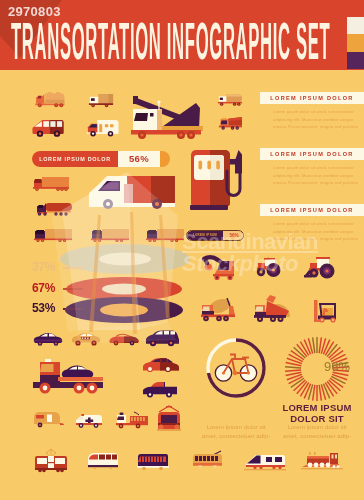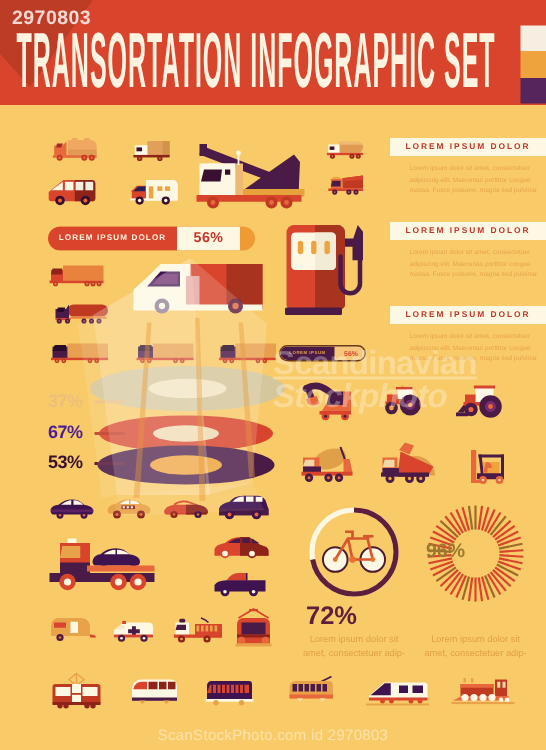--- a/index.html
+++ b/index.html
@@ -39,21 +39,21 @@
                background:#4B1B47;border-radius:4.5px 0 0 4.5px;color:#E8A24A;font-size:2.9px;
                font-weight:bold;letter-spacing:0.35px;}
   .pbar2 .val2{position:absolute;left:36px;top:0;width:22px;height:9px;line-height:9px;text-align:center;
                color:#D8452C;font-size:4.6px;font-weight:bold;}
 
   
   .dl{position:absolute;font-size:12px;font-weight:bold;letter-spacing:-0.3px;}
   .dline{position:absolute;height:1.5px;}
 
   
-  .cc-num{position:absolute;text-align:left;color:#5E1F3C;font-size:17px;font-weight:bold;}
+  .cc-num{position:absolute;text-align:right;color:#5E1F3C;font-size:17px;font-weight:normal;}
   .cc-head{position:absolute;text-align:center;color:#5E1F3C;font-size:9.5px;
            font-weight:bold;line-height:11px;letter-spacing:0.2px;}
   .cc-body{position:absolute;text-align:center;color:#E2A044;font-size:6.2px;line-height:8.5px;}
 
   
   .wm{position:absolute;pointer-events:none;}
   .wm-txt{position:absolute;color:rgba(255,255,255,0.30);font-size:22px;font-weight:bold;
           letter-spacing:-0.5px;line-height:21px;}
   .wm-bot{position:absolute;left:0;bottom:4px;width:364px;text-align:center;
           color:rgba(255,255,255,0.45);font-size:10px;letter-spacing:0.2px;}
@@ -655,21 +655,21 @@
 
     <ellipse cx="66" cy="48" rx="58" ry="12" fill="#D8452C"></ellipse>
     <ellipse cx="66" cy="48" rx="22" ry="5.5" fill="#F0D9B0"></ellipse>
 
     <ellipse cx="66" cy="69" rx="59" ry="13" fill="#4B1B47"></ellipse>
     <ellipse cx="66" cy="69" rx="24" ry="6.5" fill="#EFA33C"></ellipse>
   </svg>
   <div class="dl" style="left:32px;top:260px;color:#EDBE7D;">
     <span>37%</span></div>
   <div class="dline" style="left:63px;top:267px;width:20px;background:#EDBE7D;"></div>
-  <div class="dl" style="left:32px;top:281px;color:#4c1d95;">
+  <div class="dl" style="left:32px;top:281px;color:#b91c1c;">
     <span>67%</span></div>
   <div class="dline" style="left:63px;top:288px;width:20px;background:#C03A22;"></div>
   <div class="dl" style="left:32px;top:301px;color:#3A1030;">
     <span>53%</span></div>
   <div class="dline" style="left:63px;top:308px;width:20px;background:#5E1F3C;"></div>
 
   <svg style="left:204px;top:336px;" width="64" height="64" viewBox="0 0 64 64">
     <circle cx="32" cy="32" r="28" fill="none" stroke="#FDF8E3" stroke-width="3.4"></circle>
     <circle cx="32" cy="32" r="28" fill="none" stroke="#5E1F3C" stroke-width="3.4" stroke-dasharray="126.7 49.2" transform="rotate(-90 32 32)"></circle>
     <g>
@@ -678,21 +678,20 @@
       <path d="M19.5 37 L28 23 L41 23 L44.5 37" fill="none" stroke="#D8562C" stroke-width="1.8"></path>
       <path d="M28 23 L31 37 L44.5 37" fill="none" stroke="#D8562C" stroke-width="1.8"></path>
       <path d="M26 18.5 h5 v5" fill="none" stroke="#D8562C" stroke-width="1.8"></path>
       <path d="M38 21.5 h7" stroke="#D8562C" stroke-width="1.8"></path>
       <path d="M41.5 21.5 v2" stroke="#D8562C" stroke-width="1.6"></path>
       <circle cx="31" cy="37" r="2.2" fill="#E8722E"></circle>
       <circle cx="19.5" cy="37" r="1.6" fill="#E8722E"></circle>
       <circle cx="44.5" cy="37" r="1.6" fill="#E8722E"></circle>
     </g>
   </svg>
-  <div class="cc-num" style="left:204px;top:401px;width:64px;">72%</div>
   <div class="cc-body" style="left:201px;top:423px;width:70px;">Lorem ipsum dolor sit amet, consectetuer adip-</div>
 
   <svg style="left:284px;top:336px;" width="66" height="66" viewBox="0 0 66 66">
       <g id="spokes">
         <line x1="33.00" y1="17.00" x2="33.00" y2="1.00" stroke="#9B6B2A" stroke-width="1.45"></line>
         <line x1="35.18" y1="17.15" x2="37.36" y2="1.30" stroke="#D8452C" stroke-width="1.45"></line>
         <line x1="37.32" y1="17.59" x2="41.63" y2="2.19" stroke="#D8452C" stroke-width="1.45"></line>
         <line x1="39.37" y1="18.32" x2="45.75" y2="3.65" stroke="#D8452C" stroke-width="1.45"></line>
         <line x1="41.31" y1="19.33" x2="49.63" y2="5.66" stroke="#D8452C" stroke-width="1.45"></line>
         <line x1="43.10" y1="20.59" x2="53.19" y2="8.18" stroke="#9B6B2A" stroke-width="1.45"></line>
@@ -732,20 +731,21 @@
         <line x1="19.93" y1="23.77" x2="6.86" y2="14.55" stroke="#D8452C" stroke-width="1.45"></line>
         <line x1="21.31" y1="22.08" x2="9.61" y2="11.16" stroke="#9B6B2A" stroke-width="1.45"></line>
         <line x1="22.90" y1="20.59" x2="12.81" y2="8.18" stroke="#D8452C" stroke-width="1.45"></line>
         <line x1="24.69" y1="19.33" x2="16.37" y2="5.66" stroke="#D8452C" stroke-width="1.45"></line>
         <line x1="26.63" y1="18.32" x2="20.25" y2="3.65" stroke="#D8452C" stroke-width="1.45"></line>
         <line x1="28.68" y1="17.59" x2="24.37" y2="2.19" stroke="#D8452C" stroke-width="1.45"></line>
         <line x1="30.82" y1="17.15" x2="28.64" y2="1.30" stroke="#9B6B2A" stroke-width="1.45"></line>
       </g>
     </svg>
   <div class="cc-num" style="left:284px;top:359px;width:66px;font-size:13px;color:#9B7A30;"><span>96%</span></div>
+  <div class="cc-head" style="left:278px;top:402px;width:78px;">LOREM IPSUM DOLOR SIT</div>
   <div class="cc-body" style="left:282px;top:423px;width:70px;">Lorem ipsum dolor sit amet, consectetuer adip-</div>
 
   <svg class="wm" style="left:0;top:0;" width="364" height="500" viewBox="0 0 364 500">
     <g fill="#FFFFFF">
 
       <polygon points="127,172 62,210 78,330 140,330" opacity="0.26"></polygon>
 
       <polygon points="127,172 178,216 168,322 138,330" opacity="0.17"></polygon>
 
       <polygon points="62,210 78,330 68,332 52,216" opacity="0.11"></polygon>
@@ -755,15 +755,14 @@
     <g opacity="0.40">
       <polygon points="98,215 101,215 93,332 89,332" fill="#E8983C"></polygon>
       <polygon points="130,212 133,212 137,334 133,334" fill="#E8983C"></polygon>
       <polygon points="159,215 162,215 170,318 166,318" fill="#E8983C"></polygon>
     </g>
   </svg>
   <div class="wm">
     <div class="wm-txt" style="left:182px;top:231px;text-decoration:underline;">Scandinavian</div>
     <div class="wm-txt" style="left:182px;top:253px;font-style:italic;">Stockphoto</div>
   </div>
-  <div class="wm-bot">ScanStockPhoto.com id 2970803</div>
   <div class="wm-id">2970803</div>
 </div>
 
 </body></html>

